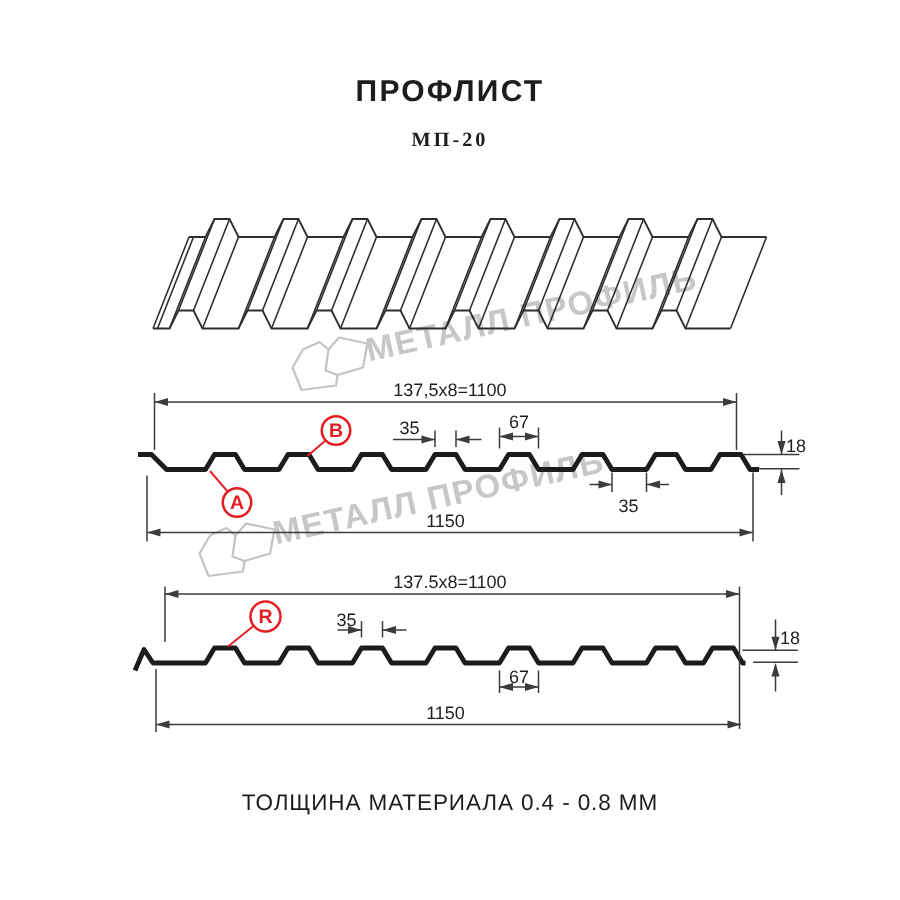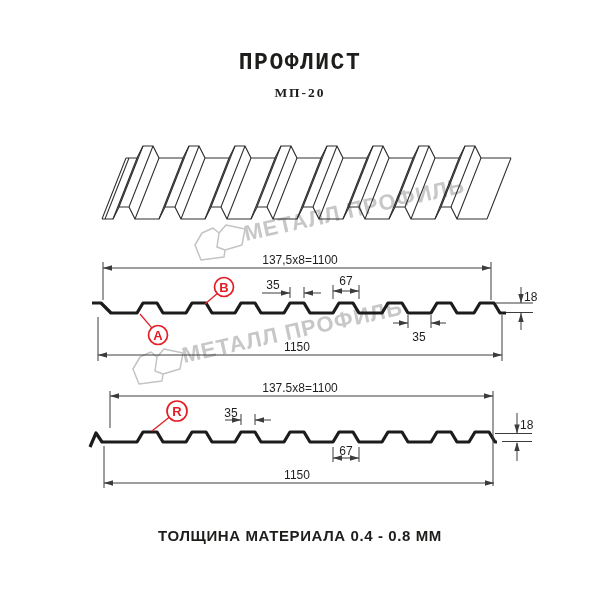--- a/index.html
+++ b/index.html
@@ -1,21 +1,21 @@
 <!DOCTYPE html>
 <html style="--red: #e31e24; --ink: #1c1c1c; --dim: #3c3c3c; --wm: #c7c7c7;"><head>
 <meta charset="utf-8">
 <style>
   html,body{margin:0;padding:0;width:600px;height:600px;background:#ffffff;
     font-family:"Liberation Sans",sans-serif;overflow:hidden;position:relative;}
   :root{--red:#e31e24;--ink:#1c1c1c;--dim:#3c3c3c;--wm:#c7c7c7;}
   .abs{position:absolute;left:0;width:600px;text-align:center;color:#1d1d1b;}
-  .title{top:50px;font-size:23px;font-weight:700;letter-spacing:1.5px;font-family:Liberation Mono, monospace;}
+  .title{top:50px;font-size:20px;font-weight:700;letter-spacing:1.5px;}
   .subtitle{top:85px;font-size:13.5px;font-weight:700;letter-spacing:2px;font-family:Liberation Serif, serif;}
-  .footer{top:527px;font-size:15px;font-weight:700;letter-spacing:.6px;}
+  .footer{top:527px;font-size:15px;font-weight:400;letter-spacing:.6px;}
   svg{position:absolute;top:0;left:0;}
   .thick{fill:none;stroke:var(--ink);stroke-width:3.2;stroke-linejoin:round;}
   .thin{fill:none;stroke:#2e2e2e;stroke-width:1.2;}
   .thin2{fill:none;stroke:#2e2e2e;stroke-width:1.05;}
   .dimline{fill:none;stroke:var(--dim);stroke-width:1;}
   .dimarrow{fill:var(--dim);stroke:none;}
   .dim{font-size:12px;fill:#1e1e1e;}
   .mk{font-size:13px;font-weight:700;fill:var(--red);}
   .redline{stroke:var(--red);stroke-width:1.3;fill:none;}
   .redcirc{fill:#ffffff;stroke:var(--red);stroke-width:1.7;}

